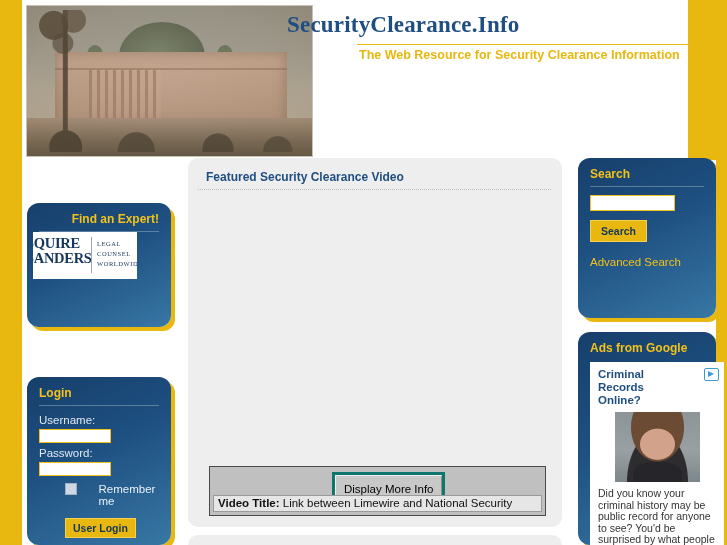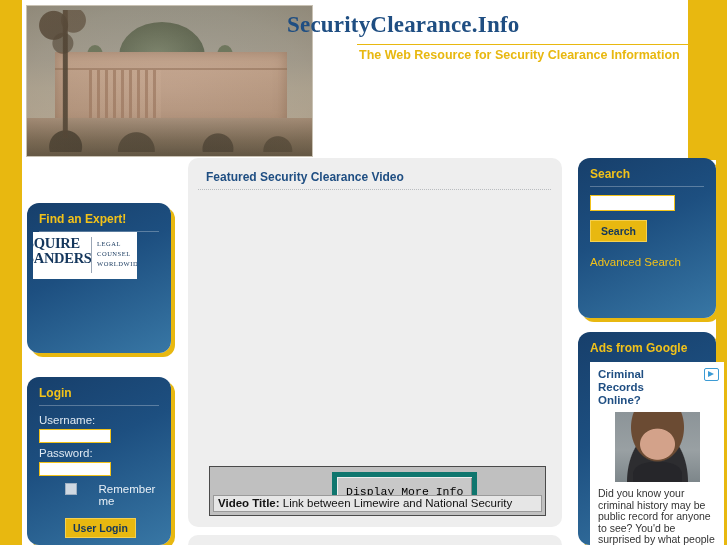--- a/index.html
+++ b/index.html
@@ -166,21 +166,21 @@
   }
   .bluebox .rule {
     margin: 0 12px 8px 12px;
     height: 1px;
     background: rgba(255,255,255,.28);
   }
 
   
   #find-expert {
     left: 27px; top: 203px;
-    width: 144px; height: 150px;
+    width: 144px; height: 124px; text-align: right;
   }
   .expert-logo {
     position: absolute;
     left: 33px; top: 232px;
     width: 104px; height: 47px;
     background: #ffffff;
     overflow: hidden;
   }
   .logo-left {
     position: absolute;
@@ -293,23 +293,23 @@
     left: 209px; top: 466px;
     width: 337px; height: 50px;
     background: #c0c0c0;
     border: 1px solid #4a4a4a;
     box-sizing: border-box;
   }
   .more-info-btn {
     position: absolute;
     left: 122px; top: 5px;
     background: #c8c8c8;
-    border: 5px solid #0f766e;
+    border: 3px solid #0f766e;
     box-shadow: inset 1px 1px 0 #efefef, inset -1px -1px 0 #8c8c8c;
-    font-family: Liberation Mono, monospace;
+    font-family: Liberation Sans, sans-serif;
     font-size: 11.5px;
     color: #000;
     padding: 8px 9px;
     cursor: pointer;
   }
   .video-title-row {
     position: absolute;
     left: 3px; bottom: 3px;
     width: 329px; height: 17px;
     background: #e6e6e6;

